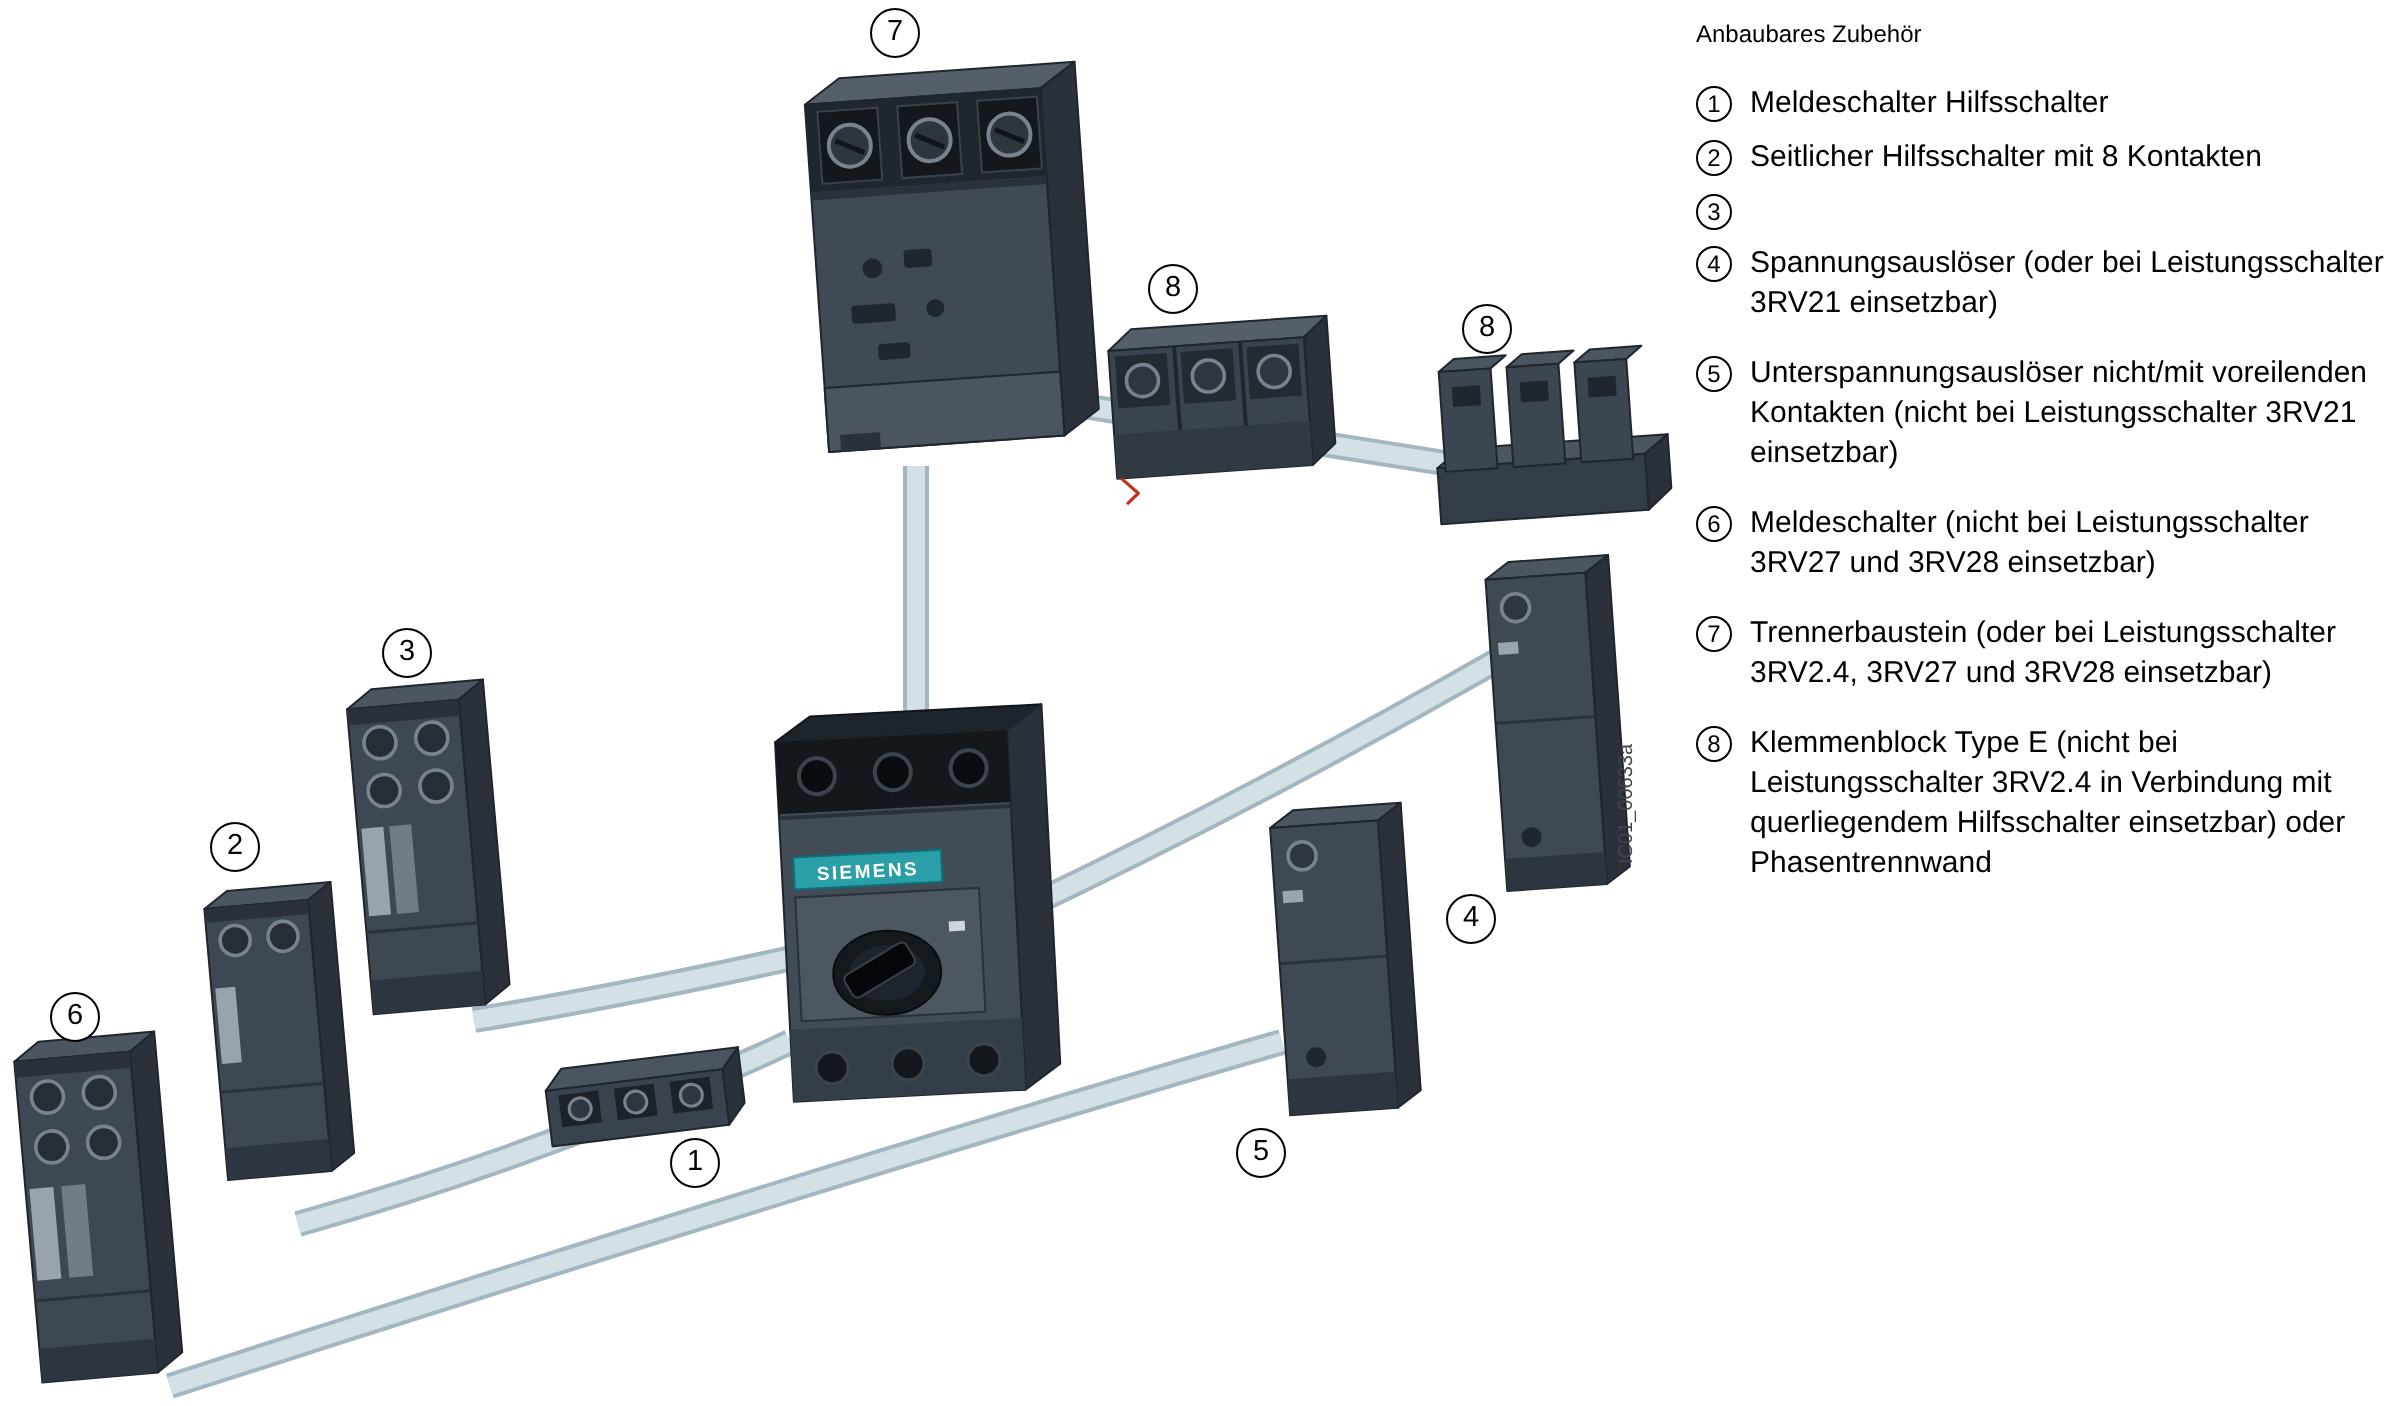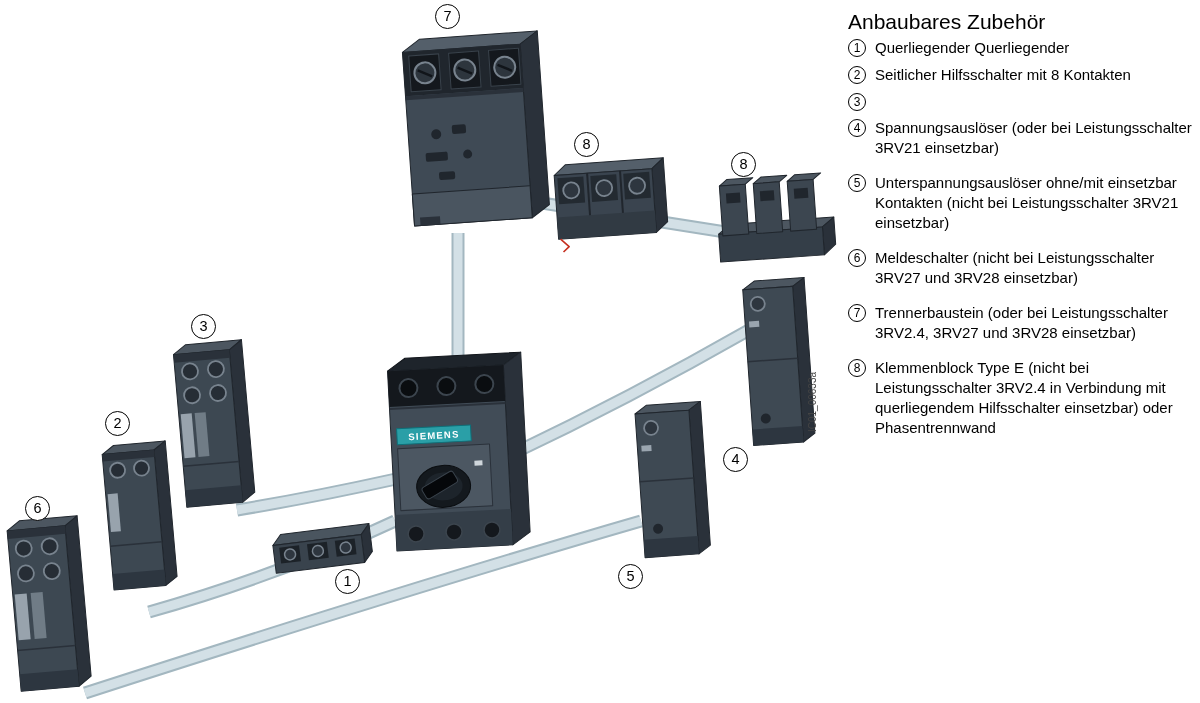--- a/index.html
+++ b/index.html
@@ -13,21 +13,21 @@
   .callout{
     position:absolute;width:25px;height:25px;box-sizing:border-box;
     border:1.6px solid #000;border-radius:50%;background:#fff;
     display:flex;align-items:center;justify-content:center;
     font-size:14.5px;line-height:1;color:#000;
   }
   .legend{
     position:absolute;left:848px;top:10px;width:348px;
   }
   .legend-title{
-    font-size:21px;margin-bottom:4px;
+    font-size:12px;margin-bottom:18px;
   }
   .legend-item{
     display:flex;align-items:flex-start;gap:9px;margin-bottom:7px;
     font-size:15px;line-height:20px;
   }
   .legend-item.gap{margin-bottom:15px;}
   .ncircle{
     flex:0 0 auto;width:18px;height:18px;box-sizing:border-box;
     border:1.3px solid #000;border-radius:50%;background:#fff;
     display:flex;align-items:center;justify-content:center;
@@ -245,36 +245,36 @@
 <div class="callout" style="left:335px;top:569px">1</div>
 <div class="callout" style="left:618px;top:564px">5</div>
 <div class="callout" style="left:723px;top:447px">4</div>
 </div>
 
 <div class="legend">
   <div class="legend-title">Anbaubares Zubehör</div>
 
   <div class="legend-item">
     <span class="ncircle">1</span>
-    <span class="ltext">Querliegender Querliegender</span>
+    <span class="ltext">Meldeschalter Hilfsschalter</span>
   </div>
   <div class="legend-item">
     <span class="ncircle">2</span>
     <span class="ltext">Seitlicher Hilfsschalter mit 8 Kontakten</span>
   </div>
   <div class="legend-item">
     <span class="ncircle">3</span>
   </div>
   <div class="legend-item gap">
     <span class="ncircle">4</span>
     <span class="ltext">Spannungsauslöser (oder bei Leistungsschalter 3RV21 einsetzbar)</span>
   </div>
   <div class="legend-item gap">
     <span class="ncircle">5</span>
-    <span class="ltext">Unterspannungsauslöser ohne/mit einsetzbar Kontakten (nicht bei Leistungsschalter 3RV21 einsetzbar)</span>
+    <span class="ltext">Unterspannungsauslöser nicht/mit voreilenden Kontakten (nicht bei Leistungsschalter 3RV21 einsetzbar)</span>
   </div>
   <div class="legend-item gap">
     <span class="ncircle">6</span>
     <span class="ltext">Meldeschalter (nicht bei Leistungsschalter 3RV27 und 3RV28 einsetzbar)</span>
   </div>
   <div class="legend-item gap">
     <span class="ncircle">7</span>
     <span class="ltext">Trennerbaustein (oder bei Leistungsschalter 3RV2.4, 3RV27 und 3RV28 einsetzbar)</span>
   </div>
   <div class="legend-item">

